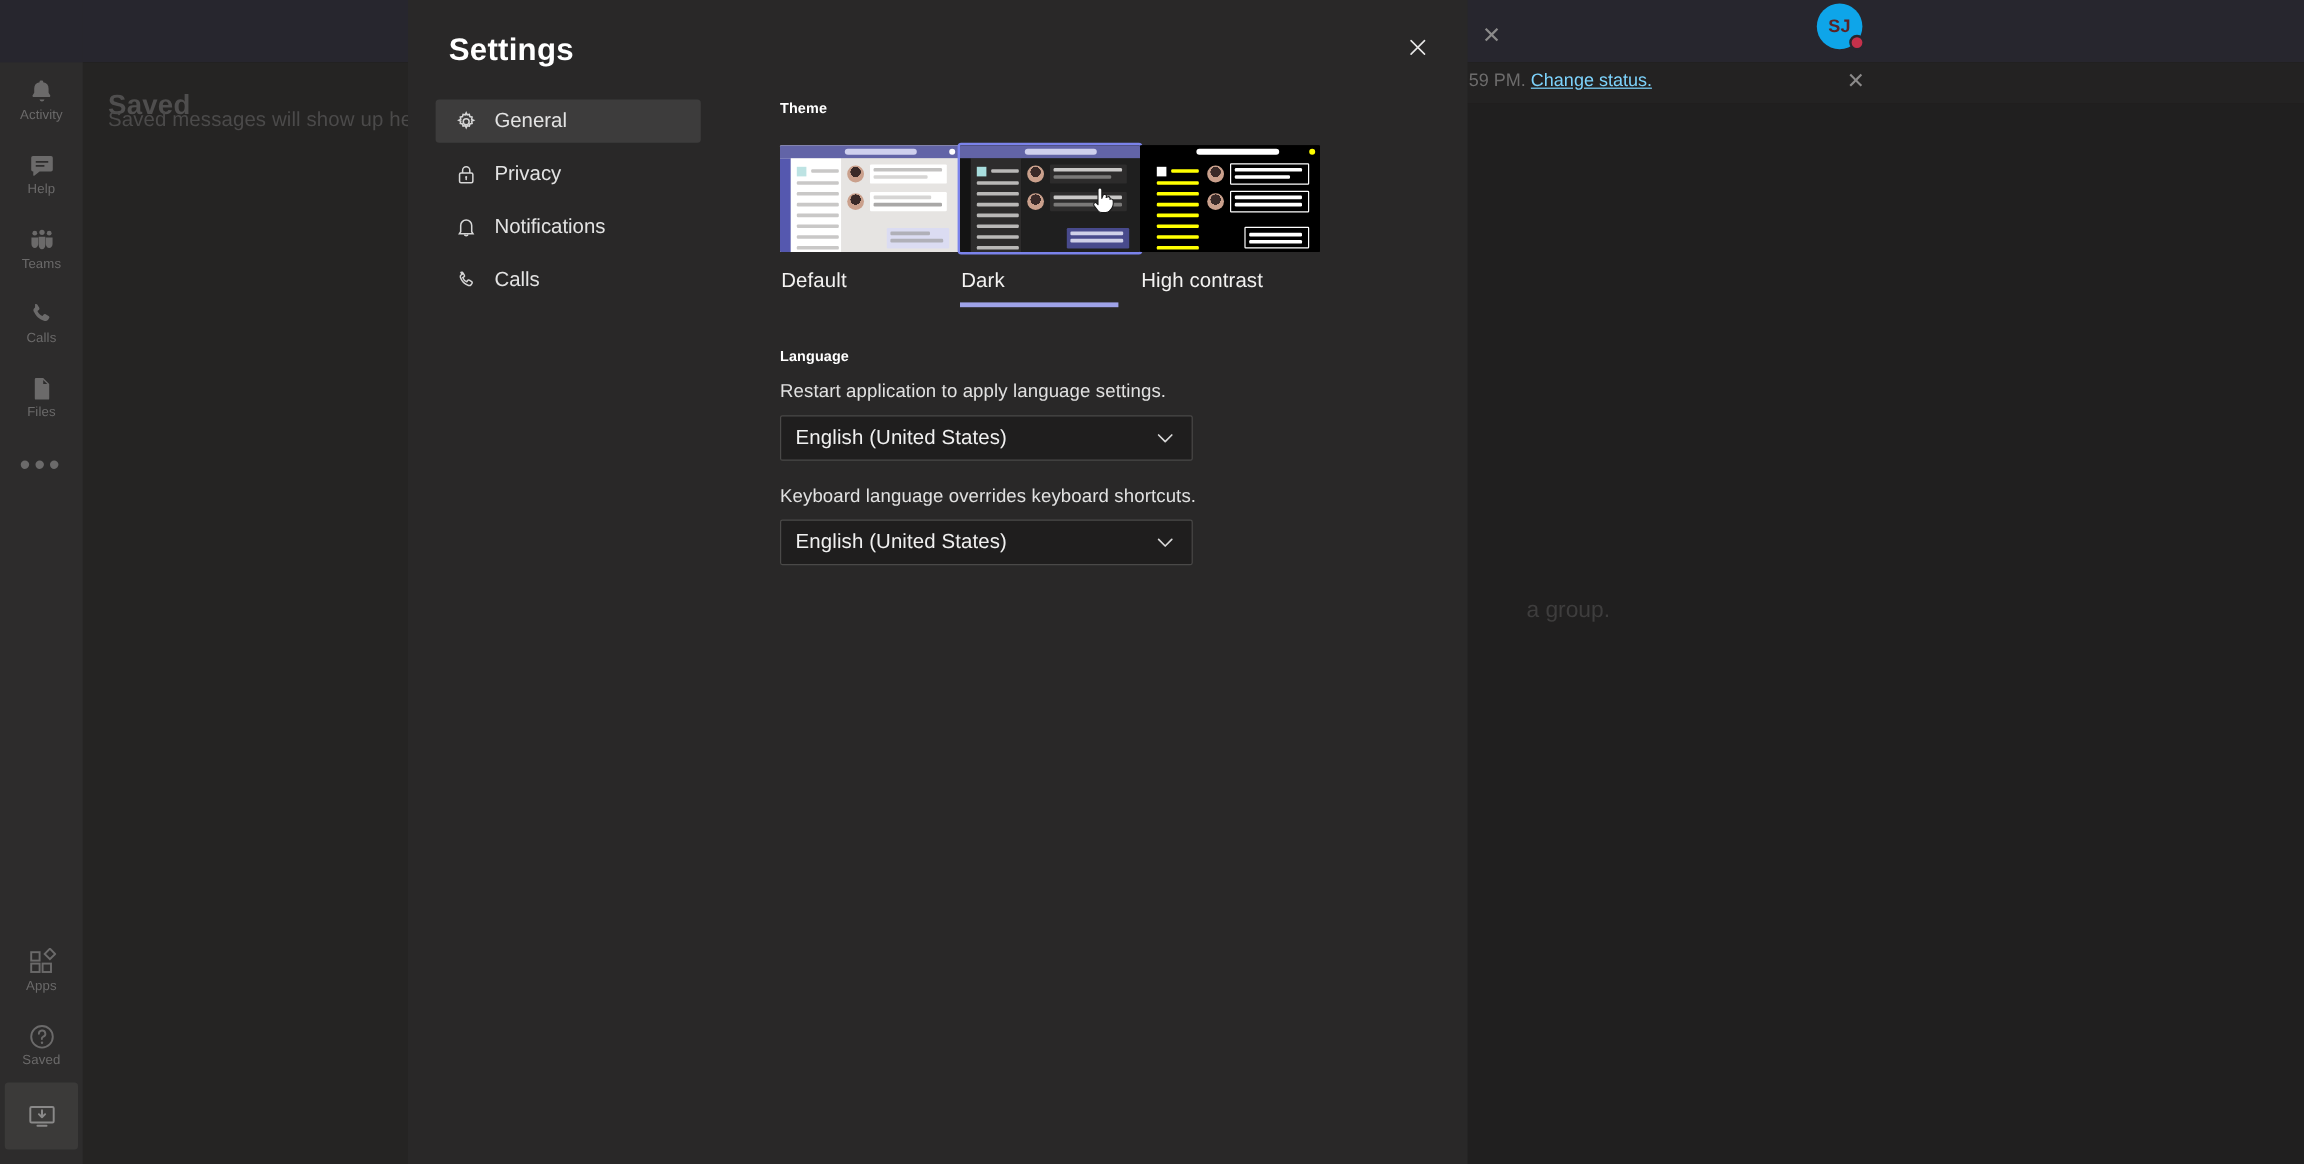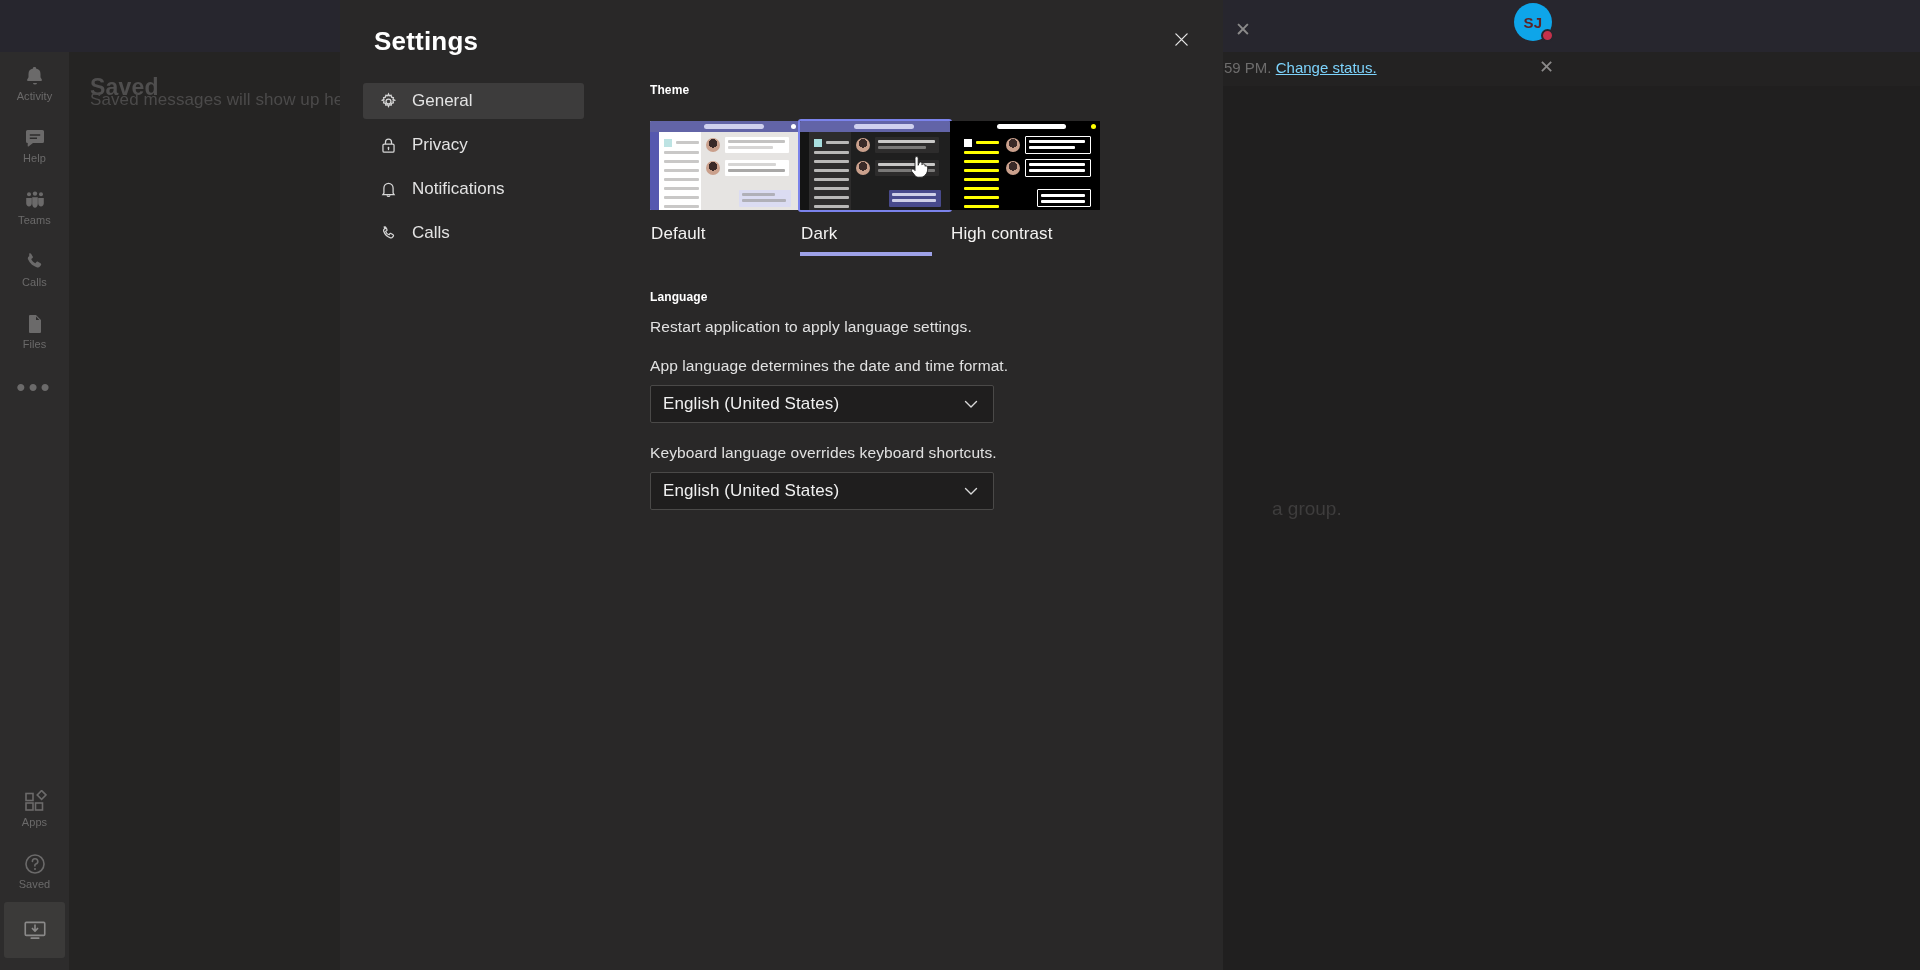--- a/index.html
+++ b/index.html
@@ -475,21 +475,20 @@
           </div>
           <div class="theme-name">High contrast</div>
         </div>
       </div>
 
       <div class="lang-block">
         <div class="section-head">Language</div>
 
         <div class="lang-note">Restart application to apply language settings.</div>
 
-        <div class="lang-label">App language determines the date and time format.</div>
         <div class="select-wrap">
           <span class="select-value">English (United States)</span>
           <span class="select-chev">
             <svg viewBox="0 0 20 20" fill="none" stroke="currentColor" stroke-width="1.4" stroke-linecap="round" stroke-linejoin="round">
                 <path d="M4.5 7.5 10 13l5.5-5.5"></path>
               </svg>
           </span>
         </div>
 
         <div class="lang-label">Keyboard language overrides keyboard shortcuts.</div>

